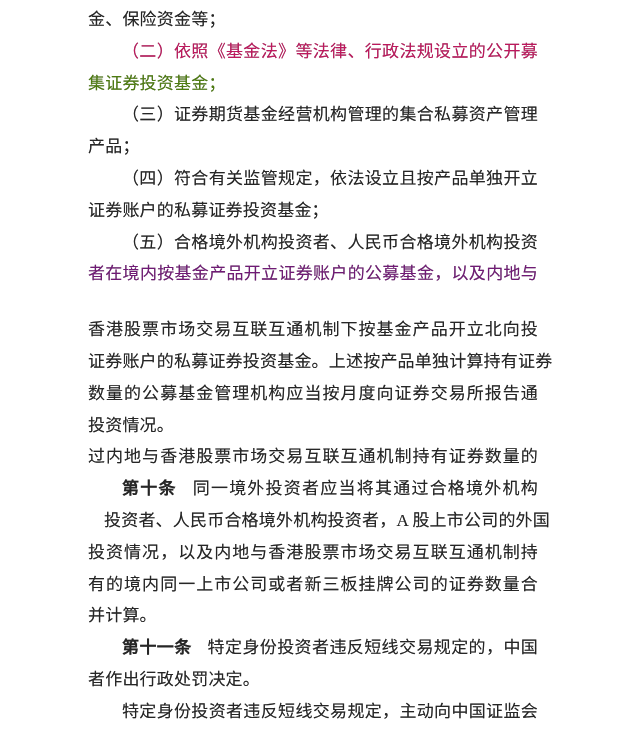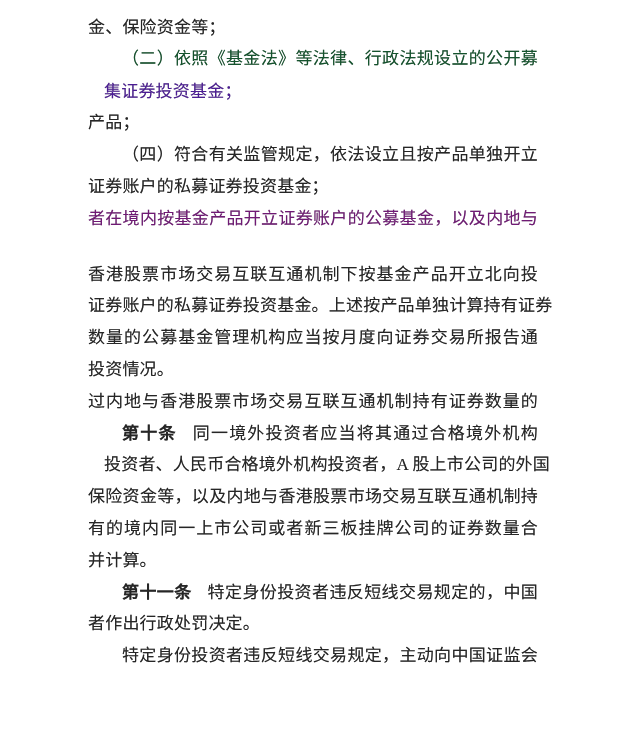--- a/index.html
+++ b/index.html
@@ -15,21 +15,21 @@
   }
   .page {
     width: 627px;
     height: 752px;
     position: relative;
     box-sizing: border-box;
   }
   .content {
     position: absolute;
     left: 88px;
-    top: 12px;
+    top: 4px;
     width: 450px;
   }
   .line {
     font-size: 17px;
     line-height: 31.8px;
     height: 31.8px;
     color: #262626;
     white-space: nowrap;
     letter-spacing: 0.2px;
     text-shadow: 0 0 0.6px rgba(40,40,40,0.45);
@@ -53,33 +53,35 @@
     font-weight: bold;
     margin-right: 16px;
   }
 </style>
 </head>
 <body style="background: rgb(255, 255, 255);">
 
 <div class="page">
   <div class="content">
       <div class="line end" style="color: rgb(38, 38, 38);"><span>金、保险资金等；</span></div>
-      <div class="line fill indent" style="color: #14532d; font-family: Liberation Mono, monospace;"><span>（二）依照《基金法》等法律、行政法规设立的公开募</span></div>
-      <div class="line end" style="color: #4c1d95; margin-left: 16px;"><span>集证券投资基金；</span></div>
+      <div class="line fill indent" style="color: #be185d;"><span>（二）依照《基金法》等法律、行政法规设立的公开募</span></div>
+      <div class="line end" style="color: #4d7c0f;"><span>集证券投资基金；</span></div>
+      <div class="line fill indent" style="color: rgb(38, 38, 38);"><span>（三）证券期货基金经营机构管理的集合私募资产管理</span></div>
       <div class="line end" style="color: rgb(38, 38, 38);"><span>产品；</span></div>
       <div class="line fill indent" style="color: rgb(38, 38, 38);"><span>（四）符合有关监管规定，依法设立且按产品单独开立</span></div>
       <div class="line end" style="color: rgb(38, 38, 38);"><span>证券账户的私募证券投资基金；</span></div>
+      <div class="line fill indent" style="color: rgb(38, 38, 38);"><span>（五）合格境外机构投资者、人民币合格境外机构投资</span></div>
       <div class="line fill" style="color: #701a75;"><span>者在境内按基金产品开立证券账户的公募基金，以及内地与</span></div>
       <div class="line fill" style="color: rgb(38, 38, 38); margin-top: 24px;"><span>香港股票市场交易互联互通机制下按基金产品开立北向投</span></div>
       <div class="line fill" style="color: rgb(38, 38, 38);"><span>证券账户的私募证券投资基金。上述按产品单独计算持有证券</span></div>
       <div class="line fill" style="color: rgb(38, 38, 38); font-family: Liberation Serif, serif;"><span>数量的公募基金管理机构应当按月度向证券交易所报告通</span></div>
       <div class="line end" style="color: rgb(38, 38, 38);"><span>投资情况。</span></div>
       <div class="line fill" style="color: rgb(38, 38, 38);"><span>过内地与香港股票市场交易互联互通机制持有证券数量的</span></div>
       <div class="line fill indent" style="color: rgb(38, 38, 38);"><span class="b">第十条</span><span>同一境外投资者应当将其通过合格境外机构</span></div>
       <div class="line fill" style="color: rgb(38, 38, 38); margin-left: 16px;"><span>投资者、人民币合格境外机构投资者，A 股上市公司的外国</span></div>
-      <div class="line fill" style="color: rgb(38, 38, 38);"><span>保险资金等，以及内地与香港股票市场交易互联互通机制持</span></div>
+      <div class="line fill" style="color: rgb(38, 38, 38);"><span>投资情况，以及内地与香港股票市场交易互联互通机制持</span></div>
       <div class="line fill" style="color: rgb(38, 38, 38);"><span>有的境内同一上市公司或者新三板挂牌公司的证券数量合</span></div>
       <div class="line end" style="color: rgb(38, 38, 38);"><span>并计算。</span></div>
       <div class="line fill indent" style="color: rgb(38, 38, 38);"><span class="b">第十一条</span><span>特定身份投资者违反短线交易规定的，中国</span></div>
       <div class="line end" style="color: rgb(38, 38, 38);"><span>者作出行政处罚决定。</span></div>
       <div class="line fill indent" style="color: rgb(38, 38, 38);"><span>特定身份投资者违反短线交易规定，主动向中国证监会</span></div>
     </div>
 </div>
 
 </body></html>

